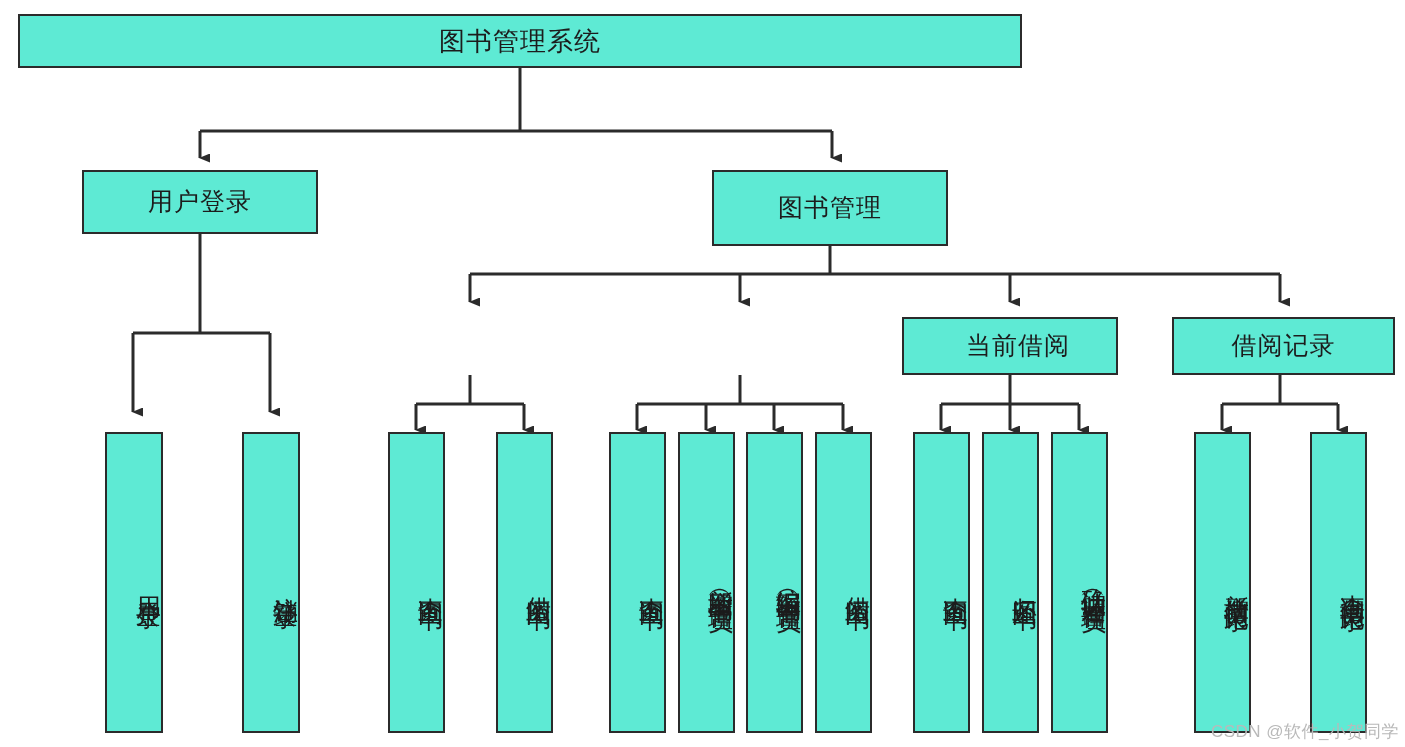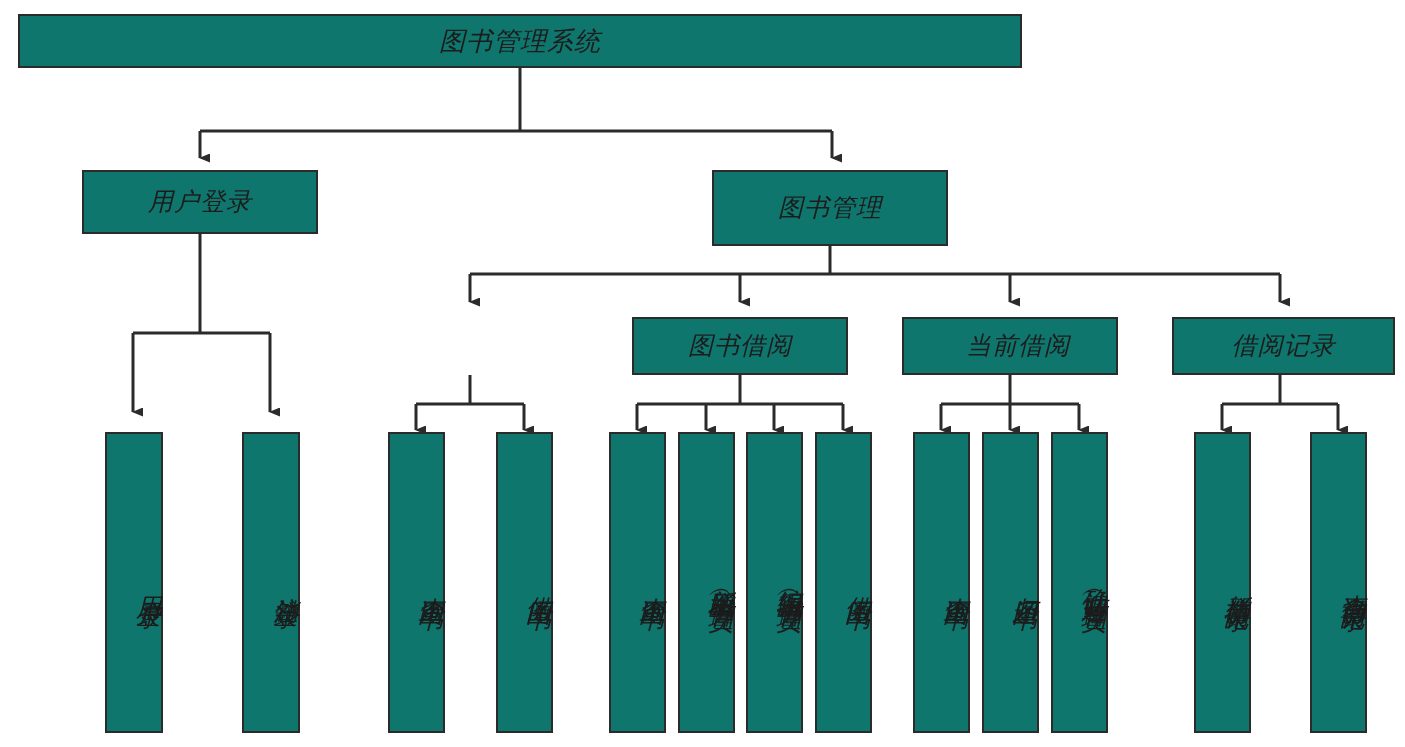--- a/index.html
+++ b/index.html
@@ -22,26 +22,25 @@
     left: 0;
     top: 0;
     width: 1405px;
     height: 747px;
     pointer-events: none;
   }
   .node {
     position: absolute;
     box-sizing: border-box;
     border: 2px solid #2b2b2b;
-    background: #0f766e;
+    background: #5eead4;
     display: flex;
     align-items: center;
     justify-content: center;
     color: #1c1c1c;
-    font-style: italic;
   }
   .node.horiz {
     font-size: 25px;
     letter-spacing: 1px;
     line-height: 1.1;
   }
   .node.vert {
     writing-mode: vertical-rl;
     text-orientation: upright;
     font-size: 25px;
@@ -130,23 +129,20 @@
     <span>图书管理系统</span>
   </div>
 
   <div class="node horiz" style="left:82px; top:170px; width:236px; height:64px;">
     <span>用户登录</span>
   </div>
   <div class="node horiz" style="left:712px; top:170px; width:236px; height:76px;">
     <span>图书管理</span>
   </div>
 
-  <div class="node horiz" style="left:632px; top:317px; width:216px; height:58px;">
-    <span>图书借阅</span>
-  </div>
   <div class="node horiz" style="left:902px; top:317px; width:216px; height:58px;padding-left:16px;">
     <span>当前借阅</span>
   </div>
   <div class="node horiz" style="left:1172px; top:317px; width:223px; height:58px;">
     <span>借阅记录</span>
   </div>
 
   <div class="node vert" style="left:105px; top:432px; width:58px; height:301px;">
     <span>用户登录</span>
   </div>
@@ -184,14 +180,15 @@
     <span>确认归还（管理员）</span>
   </div>
 
   <div class="node vert" style="left:1194px; top:432px; width:57px; height:301px;">
     <span>新增借阅记录</span>
   </div>
   <div class="node vert" style="left:1310px; top:432px; width:57px; height:301px;">
     <span>查询借阅记录</span>
   </div>
 
+  <div id="watermark">CSDN @软件_小贺同学</div>
 
 </div>
 
 </body></html>

